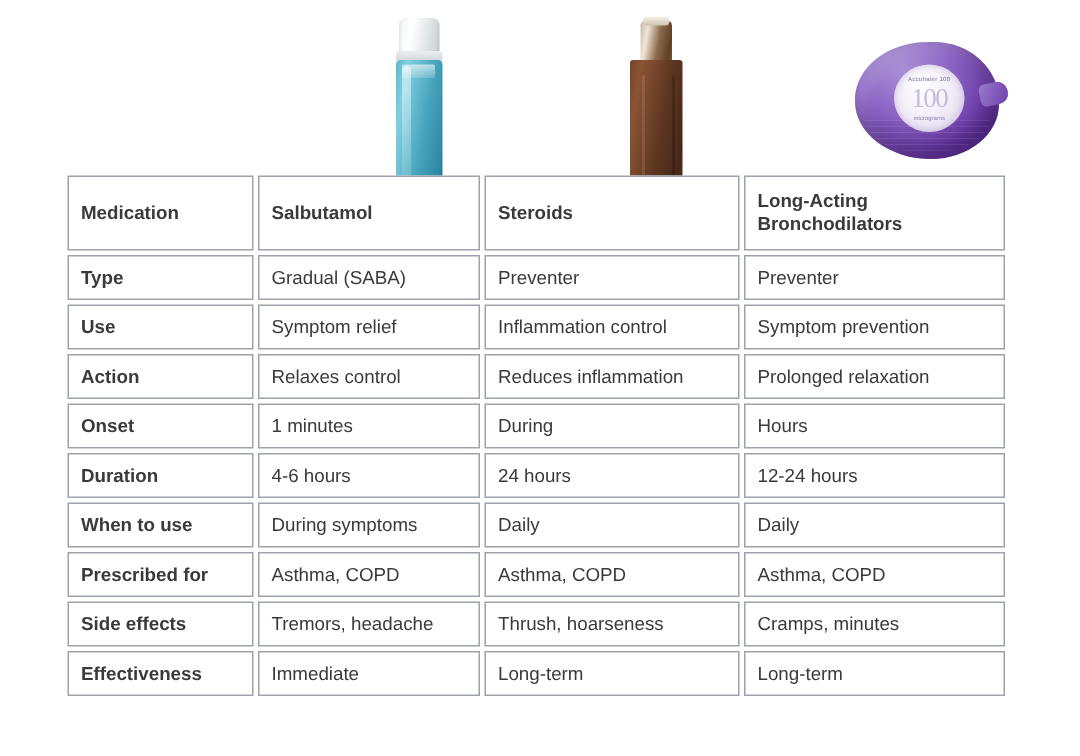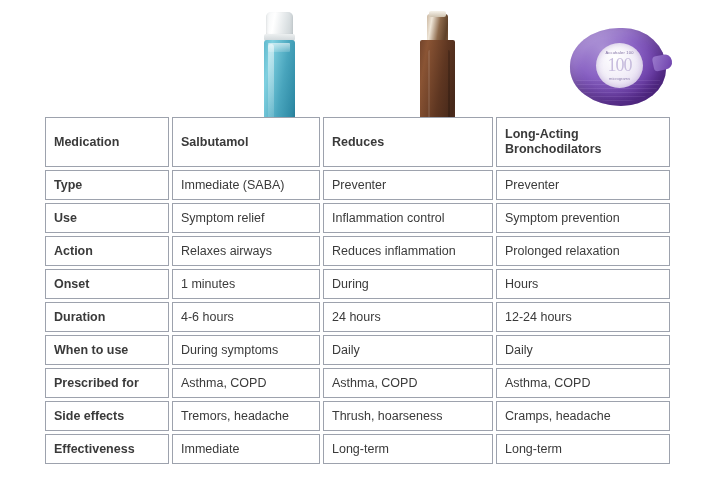--- a/index.html
+++ b/index.html
@@ -230,40 +230,40 @@
     <colgroup>
       <col class="c0">
         <col class="c1">
         <col class="c2">
         <col class="c3">
     </colgroup>
     <thead>
       <tr>
         <td class="corner">Medication</td>
         <td>Salbutamol</td>
-        <td>Reduces</td>
+        <td>Steroids</td>
         <td>Long-Acting<br>Bronchodilators</td>
       </tr>
     </thead>
     <tbody>
       <tr>
         <td class="rowhead">Type</td>
-        <td>Immediate (SABA)</td>
+        <td>Gradual (SABA)</td>
         <td>Preventer</td>
         <td>Preventer</td>
       </tr>
       <tr>
         <td class="rowhead">Use</td>
         <td>Symptom relief</td>
         <td>Inflammation control</td>
         <td>Symptom prevention</td>
       </tr>
       <tr>
         <td class="rowhead">Action</td>
-        <td>Relaxes airways</td>
+        <td>Relaxes control</td>
         <td>Reduces inflammation</td>
         <td>Prolonged relaxation</td>
       </tr>
       <tr>
         <td class="rowhead">Onset</td>
         <td>1 minutes</td>
         <td>During</td>
         <td>Hours</td>
       </tr>
       <tr>
@@ -281,21 +281,21 @@
       <tr>
         <td class="rowhead">Prescribed for</td>
         <td>Asthma, COPD</td>
         <td>Asthma, COPD</td>
         <td>Asthma, COPD</td>
       </tr>
       <tr>
         <td class="rowhead">Side effects</td>
         <td>Tremors, headache</td>
         <td>Thrush, hoarseness</td>
-        <td>Cramps, headache</td>
+        <td>Cramps, minutes</td>
       </tr>
       <tr>
         <td class="rowhead">Effectiveness</td>
         <td>Immediate</td>
         <td>Long-term</td>
         <td>Long-term</td>
       </tr>
     </tbody>
   </table>
 

